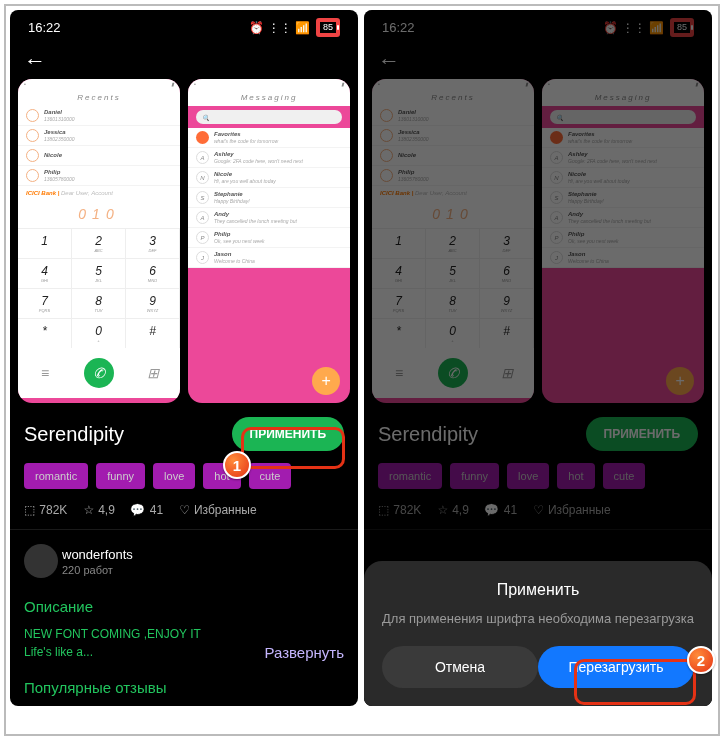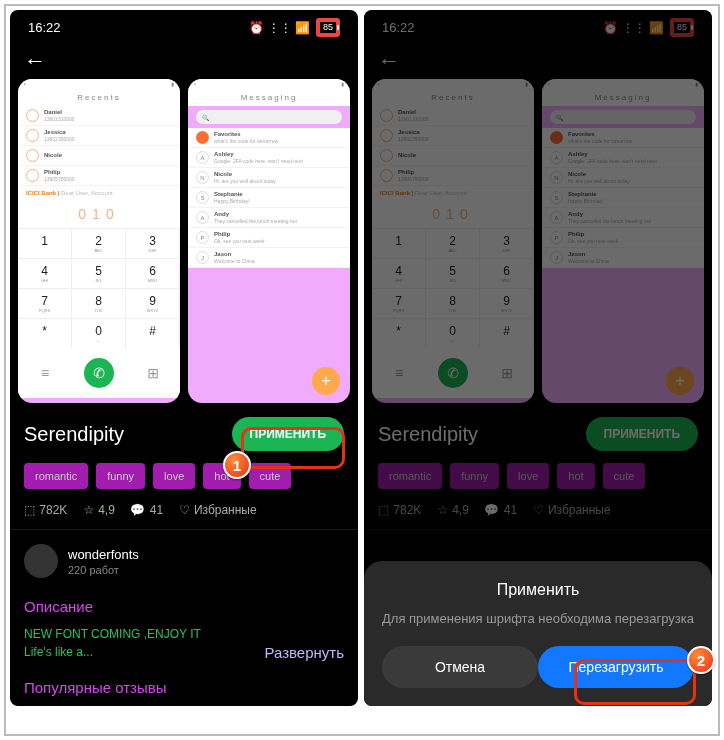--- a/index.html
+++ b/index.html
@@ -5,21 +5,21 @@
   * { box-sizing: border-box; margin: 0; padding: 0; }
   body { background: #fff; width: 724px; height: 740px; font-family: -apple-system, Helvetica, Arial, sans-serif; position: relative; overflow: hidden; }
   .border { position: absolute; inset: 4px; border: 2px solid #bbb; }
   .phones { display: flex; gap: 6px; padding: 10px; }
   .phone { width: 348px; height: 696px; background: #000; border-radius: 8px; position: relative; overflow: hidden; color: #fff; }
   .statusbar { display: flex; justify-content: space-between; align-items: center; padding: 8px 18px 4px; font-size: 13px; font-weight: 500; }
   .status-icons { display: flex; gap: 6px; align-items: center; font-size: 12px; }
   .back-row { padding: 4px 14px 8px; }
   .back-arrow { font-size: 22px; color: #fff; }
   .previews { display: flex; gap: 8px; padding: 0 8px; }
-  .preview { width: 162px; height: 324px; background: #f0abfc; border-radius: 14px; overflow: hidden; position: relative; }
+  .preview { width: 162px; height: 324px; background: #ec4899; border-radius: 14px; overflow: hidden; position: relative; font-style: italic; }
   .pv-status { height: 10px; background: #fff; display: flex; justify-content: space-between; padding: 2px 6px; font-size: 5px; color: #888; }
   .pv-head { text-align: center; font-size: 8px; color: #888; padding: 4px 0; background: #fff; letter-spacing: 2px; }
   .pv-list { background: #fff; }
   .pv-item { display: flex; align-items: center; gap: 5px; padding: 3px 8px; border-bottom: 1px solid #f3f3f3; }
   .pv-avatar { width: 13px; height: 13px; border-radius: 50%; border: 1.2px solid #f4b183; flex-shrink: 0; }
   .pv-avatar.orange { background: #ff6c37; border: none; }
   .pv-avatar.ring { border-color: #ddd; }
   .pv-lines { flex: 1; }
   .pv-name { font-size: 6px; color: #555; font-weight: 600; }
   .pv-sub { font-size: 5px; color: #aaa; margin-top: 1px; }
@@ -34,25 +34,25 @@
   .call-side { width: 30px; text-align: center; color: #999; font-size: 14px; }
   .msg-input { margin: 4px 8px; background: #f0f0f0; border-radius: 10px; height: 14px; display: flex; align-items: center; padding: 0 6px; font-size: 6px; color: #aaa; }
   .fab { position: absolute; bottom: 8px; right: 10px; width: 28px; height: 28px; border-radius: 50%; background: #ffa94d; color: #fff; display: flex; align-items: center; justify-content: center; font-size: 16px; }
   .title-row { display: flex; align-items: center; justify-content: space-between; padding: 14px 14px 6px; }
   .title { font-size: 20px; color: #fff; font-weight: 500; }
   .apply-btn { background: #1bb554; color: #fff; font-size: 12px; font-weight: 700; padding: 10px 18px; border-radius: 20px; }
   .tags { display: flex; gap: 8px; padding: 6px 14px 10px; }
   .tag { background: #a21caf; color: #ccc; font-size: 11px; padding: 7px 11px; border-radius: 4px; }
   .stats { display: flex; align-items: center; gap: 16px; padding: 4px 14px 12px; font-size: 12px; color: #aaa; border-bottom: 1px solid #1a1a1a; }
   .stat { display: flex; align-items: center; gap: 4px; }
-  .author { display: flex; align-items: center; gap: 10px; padding: 14px; }
+  .author { display: flex; align-items: center; gap: 4px; padding: 14px; }
   .author-av { width: 34px; height: 34px; border-radius: 50%; background: #333; }
   .author-name { font-size: 13px; color: #fff; font-weight: 500; }
   .author-sub { font-size: 11px; color: #888; margin-top: 2px; }
-  .section-h { font-size: 15px; color: #d946ef; font-weight: 500; padding: 6px 14px; }
+  .section-h { font-size: 15px; color: #22c55e; font-weight: 500; padding: 6px 14px; }
   .desc-row { display: flex; justify-content: space-between; align-items: flex-end; padding: 4px 14px 12px; }
   .desc-text { font-size: 12px; color: #22c55e; line-height: 1.5; }
   .expand { font-size: 15px; color: #c4b5fd; }
   .callout { position: absolute; border: 3px solid #e53215; border-radius: 10px; pointer-events: none; }
   .callout1 { left: 241px; top: 427px; width: 104px; height: 42px; }
   .callout2 { left: 574px; top: 659px; width: 122px; height: 46px; }
   .numcirc { position: absolute; width: 28px; height: 28px; border-radius: 50%; background: radial-gradient(circle at 35% 30%, #ff8c3a, #e53215); border: 2px solid #fff; color: #fff; font-weight: 700; display: flex; align-items: center; justify-content: center; font-size: 15px; box-shadow: 0 1px 2px rgba(0,0,0,.4); }
   .nc1 { left: 223px; top: 451px; }
   .nc2 { left: 687px; top: 646px; }
   .dim { position: absolute; inset: 0; background: rgba(0,0,0,0.58); }

